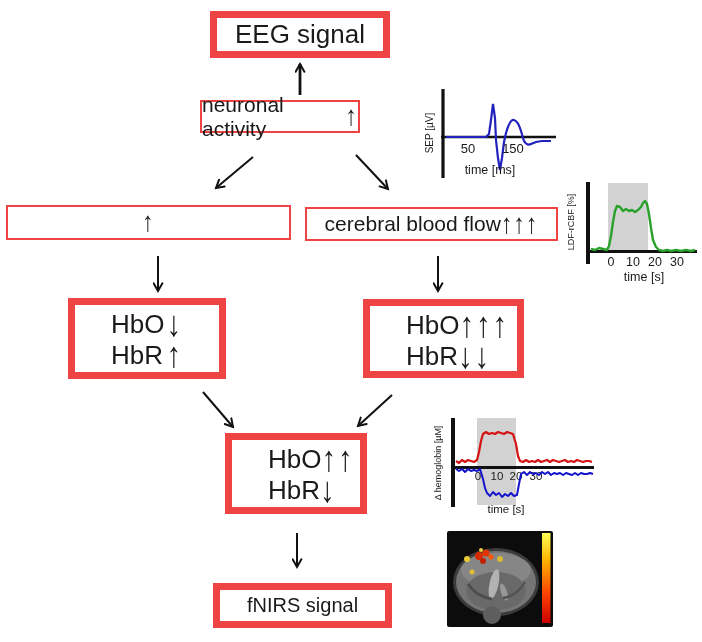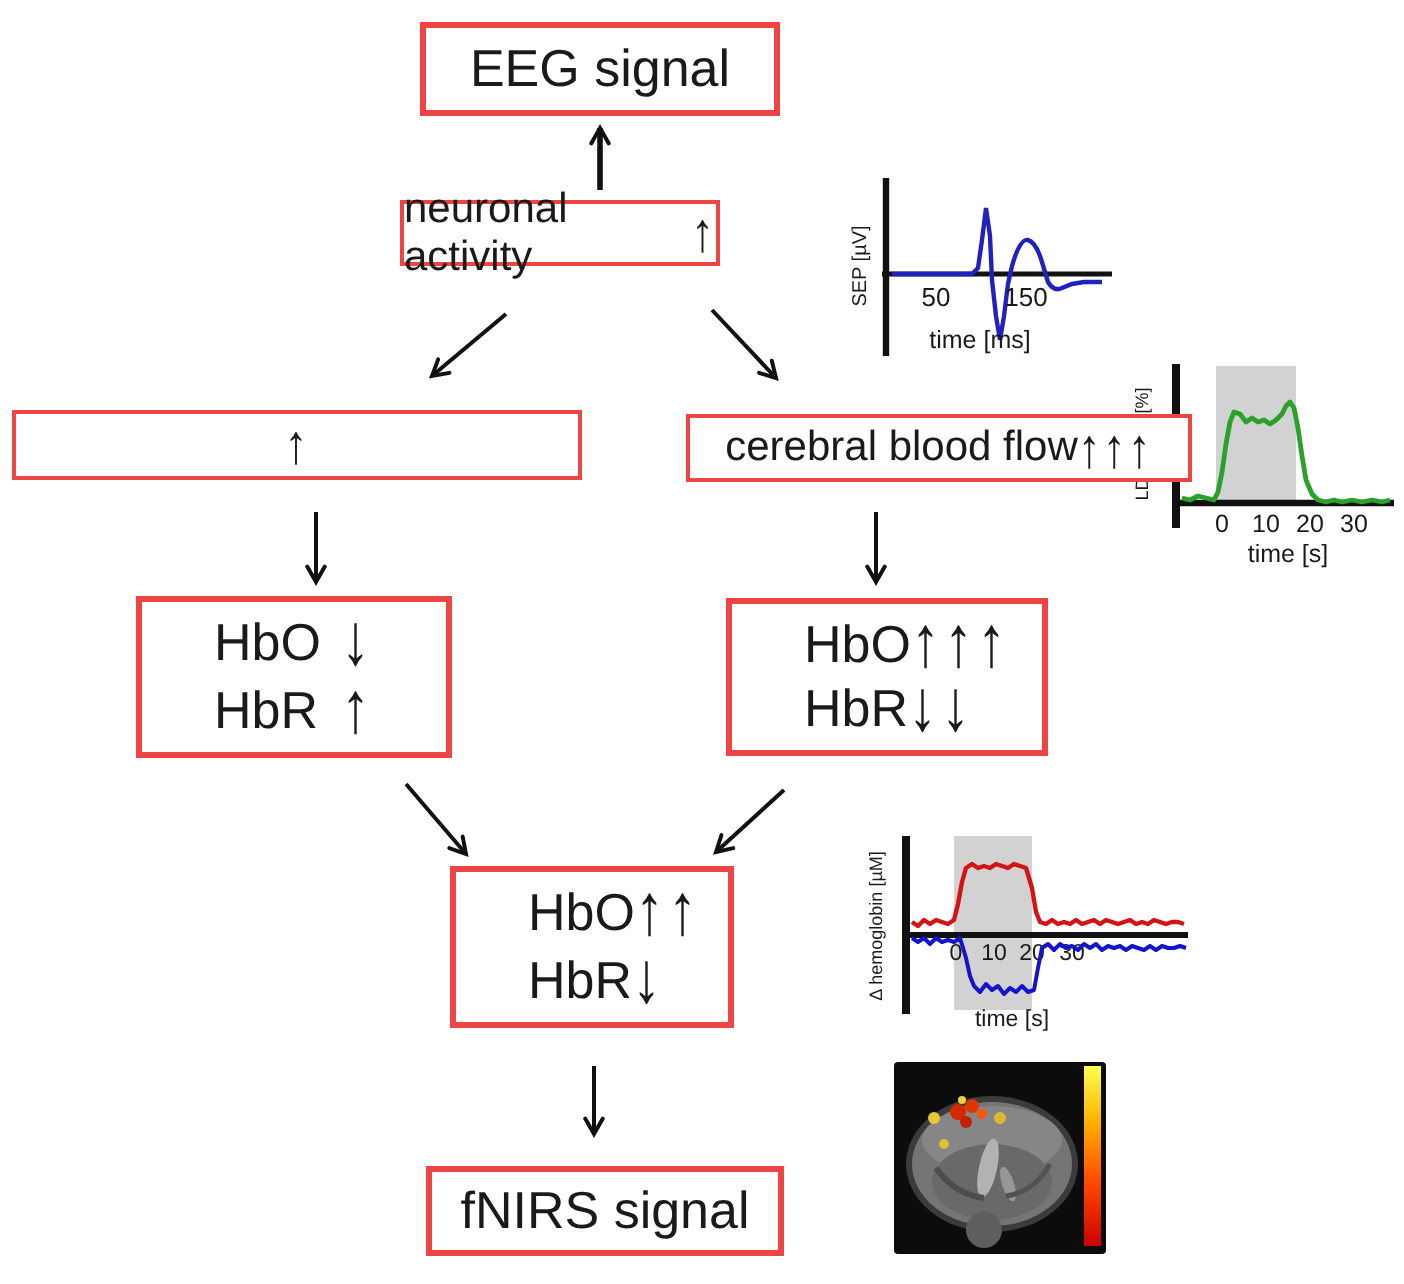--- a/index.html
+++ b/index.html
@@ -7,28 +7,28 @@
   body {
     width:702px; height:642px;
     font-family:"Liberation Sans","DejaVu Sans",sans-serif;
     color:#1a1a1a;
   }
   #canvas { position:relative; width:702px; height:642px; background:#fff; overflow:hidden; }
   #gfx { position:absolute; left:0; top:0; width:702px; height:642px; }
   svg text { font-family:"Liberation Sans","DejaVu Sans",sans-serif; fill:#1a1a1a; }
 
   .box {
-    position:absolute; border:3px solid #ef4444; background:#fff;
+    position:absolute; border:7px solid #ef4444; background:#fff;
     display:flex; align-items:center; justify-content:center;
   }
   .box-eeg    { left:210px; top:11px;  width:180px; height:47px; font-size:26px; }
   .box-neuro  { left:200px; top:100px; width:160px; height:33px; font-size:21px; border-width:2.5px; gap:4px; }
   .box-metab  { left:6px;   top:205px; width:285px; height:35px; font-size:21px; border-width:2.5px; gap:5px; }
-  .box-cbf    { left:305px; top:207px; width:253px; height:34px; font-size:21px; border-width:2.5px; gap:0;margin-left:38px; }
-  .box-fnirs  { left:213px; top:583px; width:179px; height:45px; font-size:26px; }
+  .box-cbf    { left:305px; top:207px; width:253px; height:34px; font-size:21px; border-width:2.5px; gap:0; }
+  .box-fnirs  { left:213px; top:583px; width:179px; height:45px; font-size:20px; }
 
   .box-hb { flex-direction:column; justify-content:space-around; padding:4px 16px; }
   .hb-left   { left:68px;  top:298px; width:158px; height:81px; }
   .hb-right  { left:363px; top:299px; width:161px; height:79px; }
   .hb-center { left:225px; top:433px; width:142px; height:81px; }
   .hb-row { display:flex; width:100%; align-items:center; justify-content:space-between; padding:0 20px; }
   .hb-label { font-size:26px; }
   .hb-arrows {
     font-size:29px; font-weight:700; letter-spacing:2px;
     display:inline-block; transform:scaleY(1.25); line-height:1;

